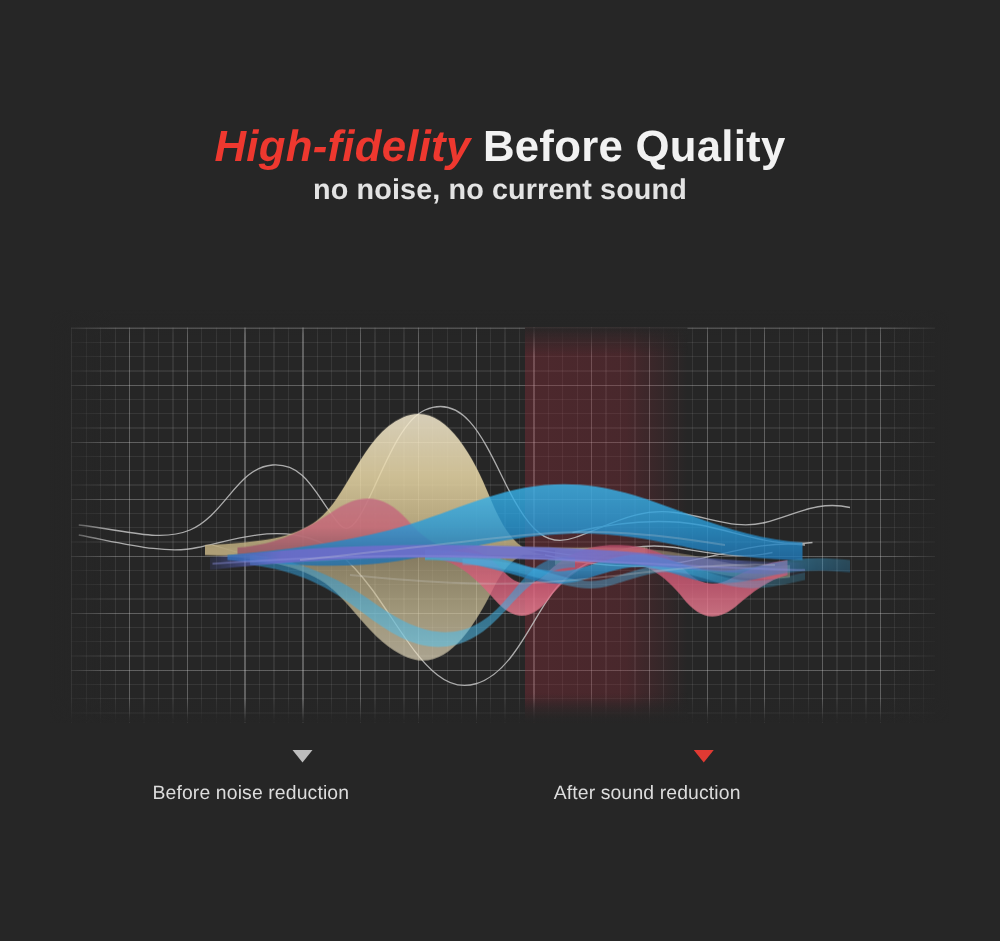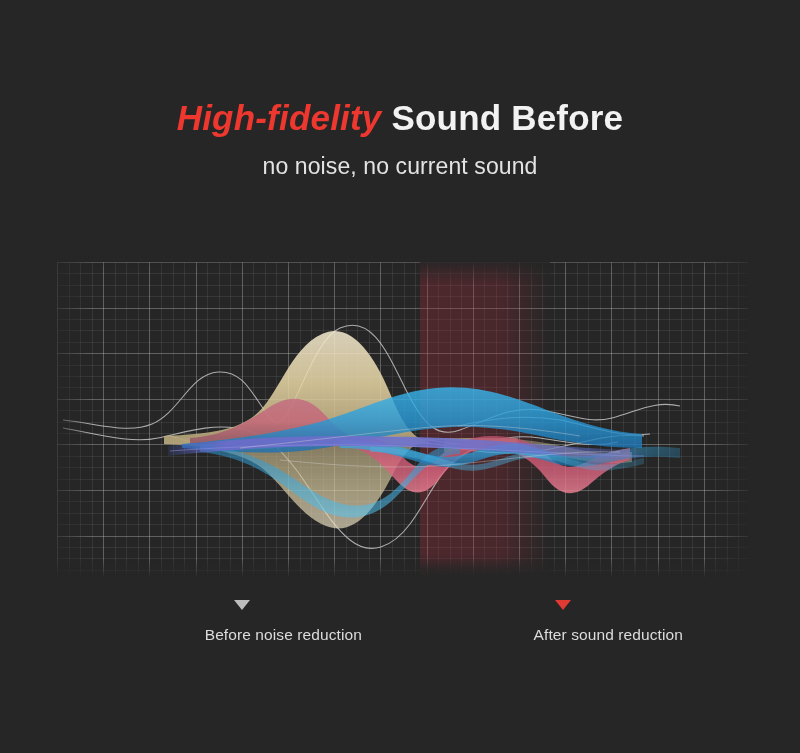--- a/index.html
+++ b/index.html
@@ -20,24 +20,24 @@
     color:#f2f2f2;
     letter-spacing:.2px;
     white-space:nowrap;
   }
   .title .accent{
     color:#ee382f;
     font-style:italic;
     font-weight:bold;
   }
   .subtitle{
-    margin-top:15px;
+    margin-top:0;
     font-size:23px;
     color:#e3e3e3;
-    font-weight:normal;
+    font-weight:bold;
     letter-spacing:.1px;
   }
 
   
   #chart{
     position:absolute;
     left:40px; top:248px;
     width:720px; height:330px;
   }
   .plot{ position:absolute; inset:0; overflow:hidden; }
@@ -83,40 +83,40 @@
     background:linear-gradient(to bottom,
       rgba(38,38,38,.85) 0%, rgba(38,38,38,0) 7%,
       rgba(38,38,38,0) 92%, rgba(38,38,38,.9) 100%);
     pointer-events:none;
   }
 
   svg.wave{ position:absolute; left:0; top:0; width:720px; height:330px; }
 
   
   .legend{ position:absolute; left:0; top:600px; width:800px; }
-  .legend-item{ position:absolute; text-align:right; width:240px; }
+  .legend-item{ position:absolute; text-align:left; width:240px; }
   .legend-item.before{ left:122px; }
   .legend-item.after{  left:443px; }
   .tri{
     width:0; height:0; margin:0 auto 16px auto;
     border-left:8px solid transparent;
     border-right:8px solid transparent;
     border-top:10px solid #bdbdbd;
   }
   .tri.red{ border-top-color:#e03a33; }
   .legend-label{ font-size:15.5px; color:#dcdcdc; letter-spacing:.1px; }
 </style>
 </head>
 <body>
 
 <div id="stage">
 
   <div class="headings">
     <div class="title">
-      <span class="accent">High-fidelity</span><span> Sound Before</span>
+      <span class="accent">High-fidelity</span><span> Before Quality</span>
     </div>
     <div class="subtitle">no noise, no current sound</div>
   </div>
 
   <div id="chart">
     <div class="plot">
 
       <div class="grid-minor"></div>
       <div class="grid-major"></div>
 

